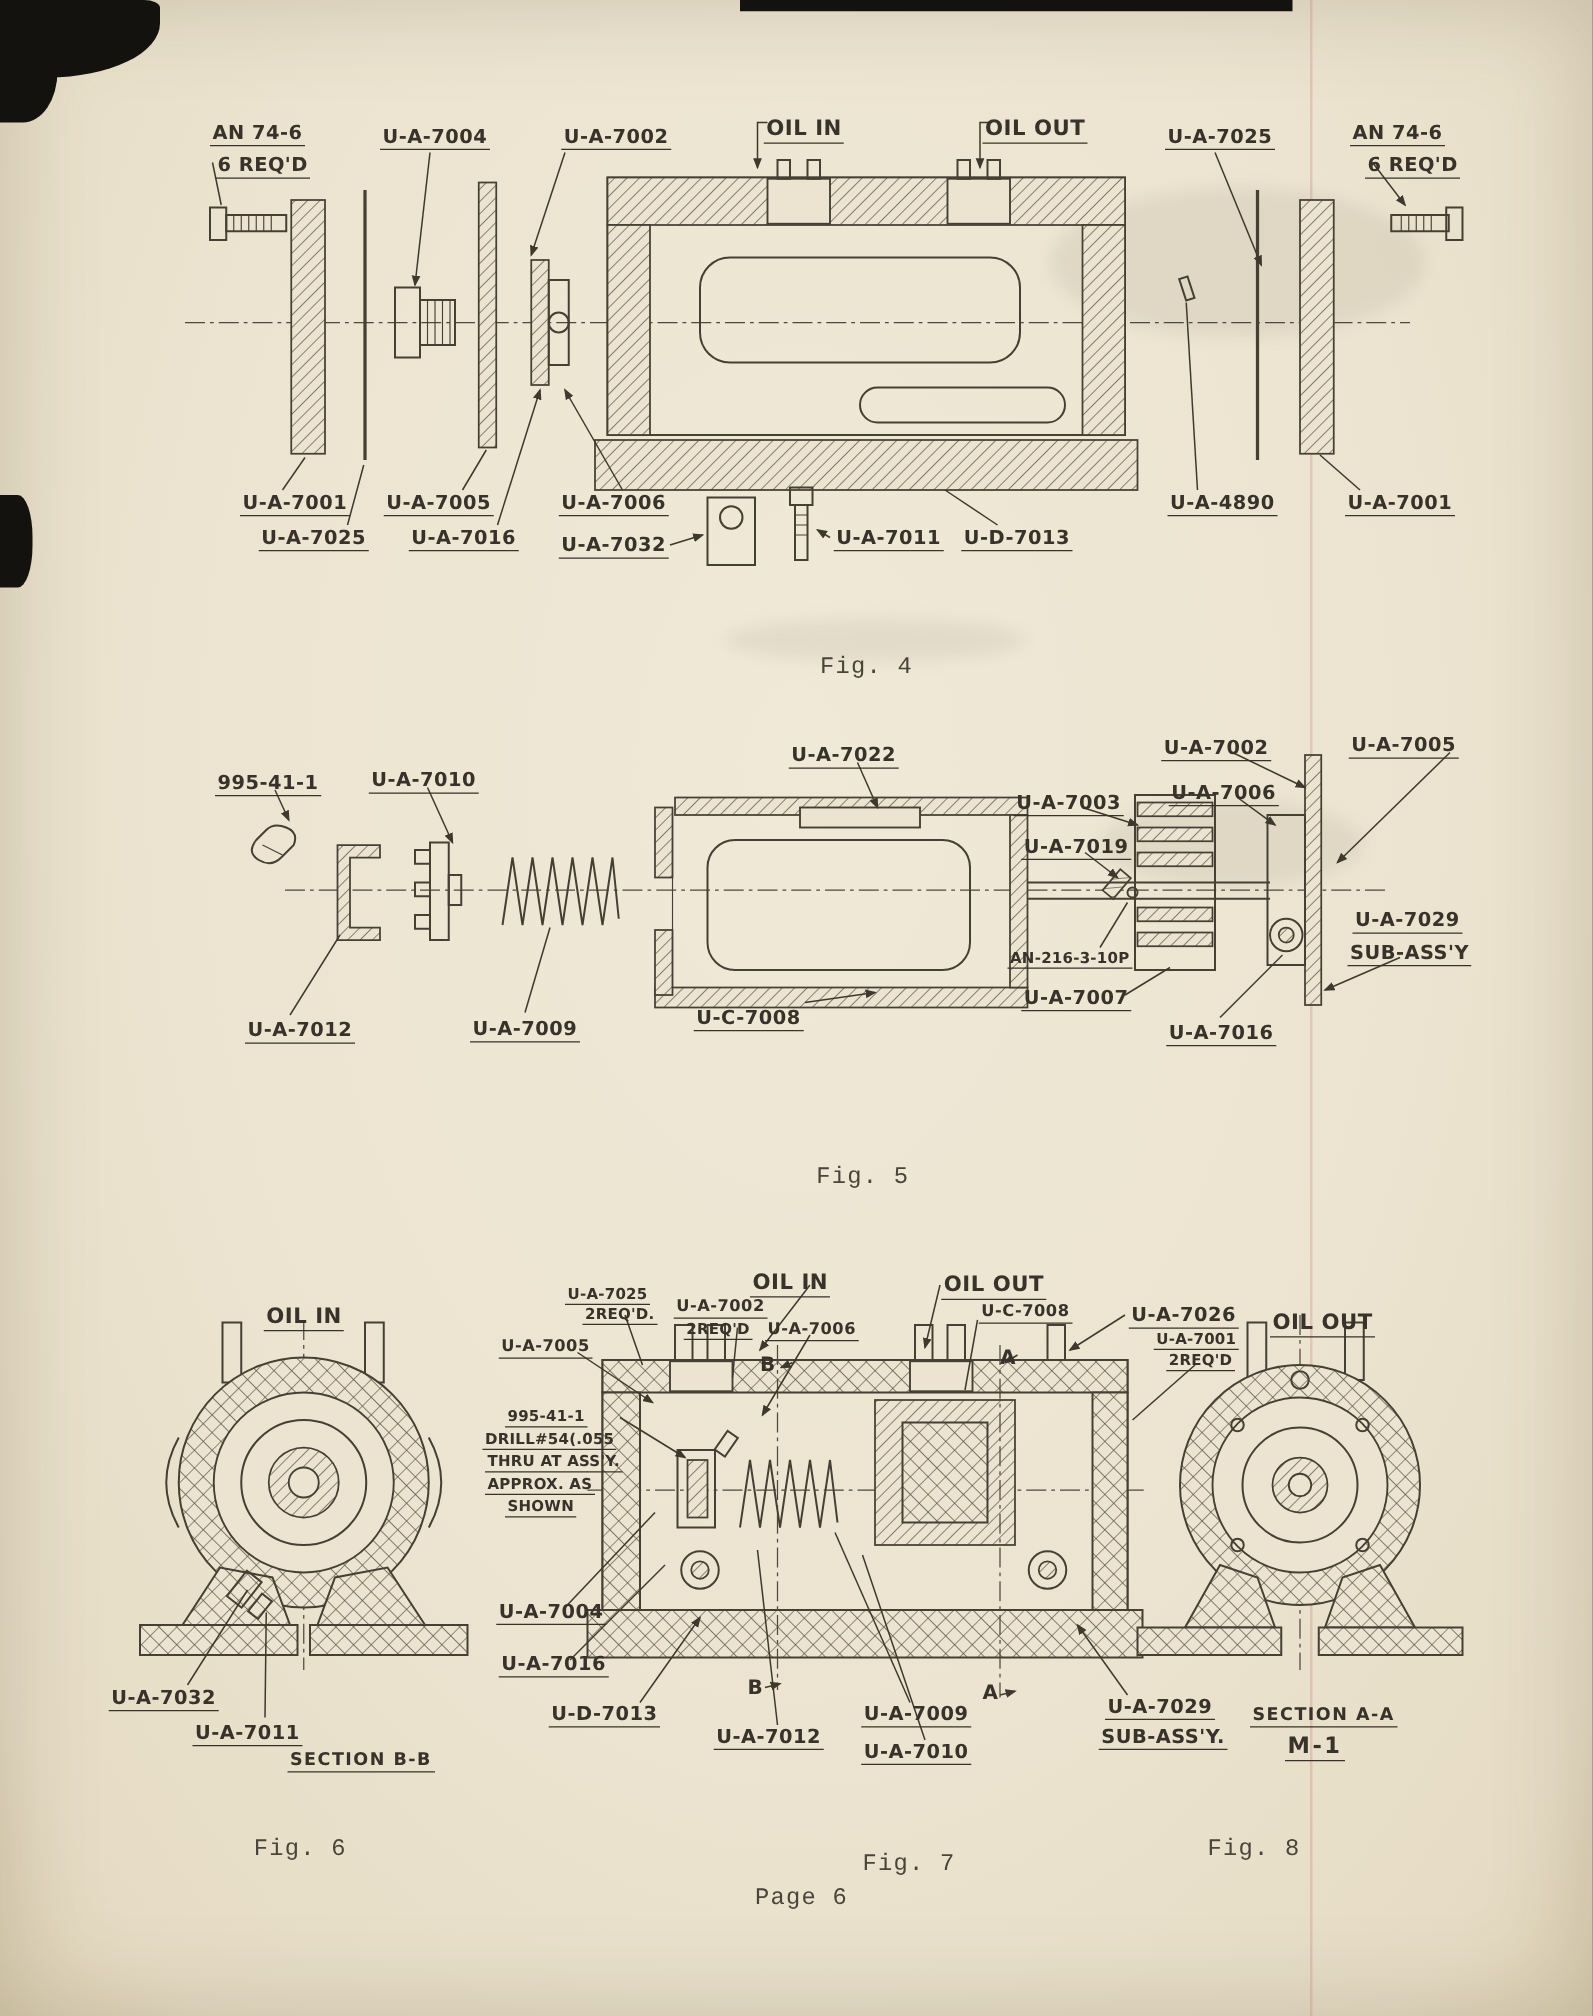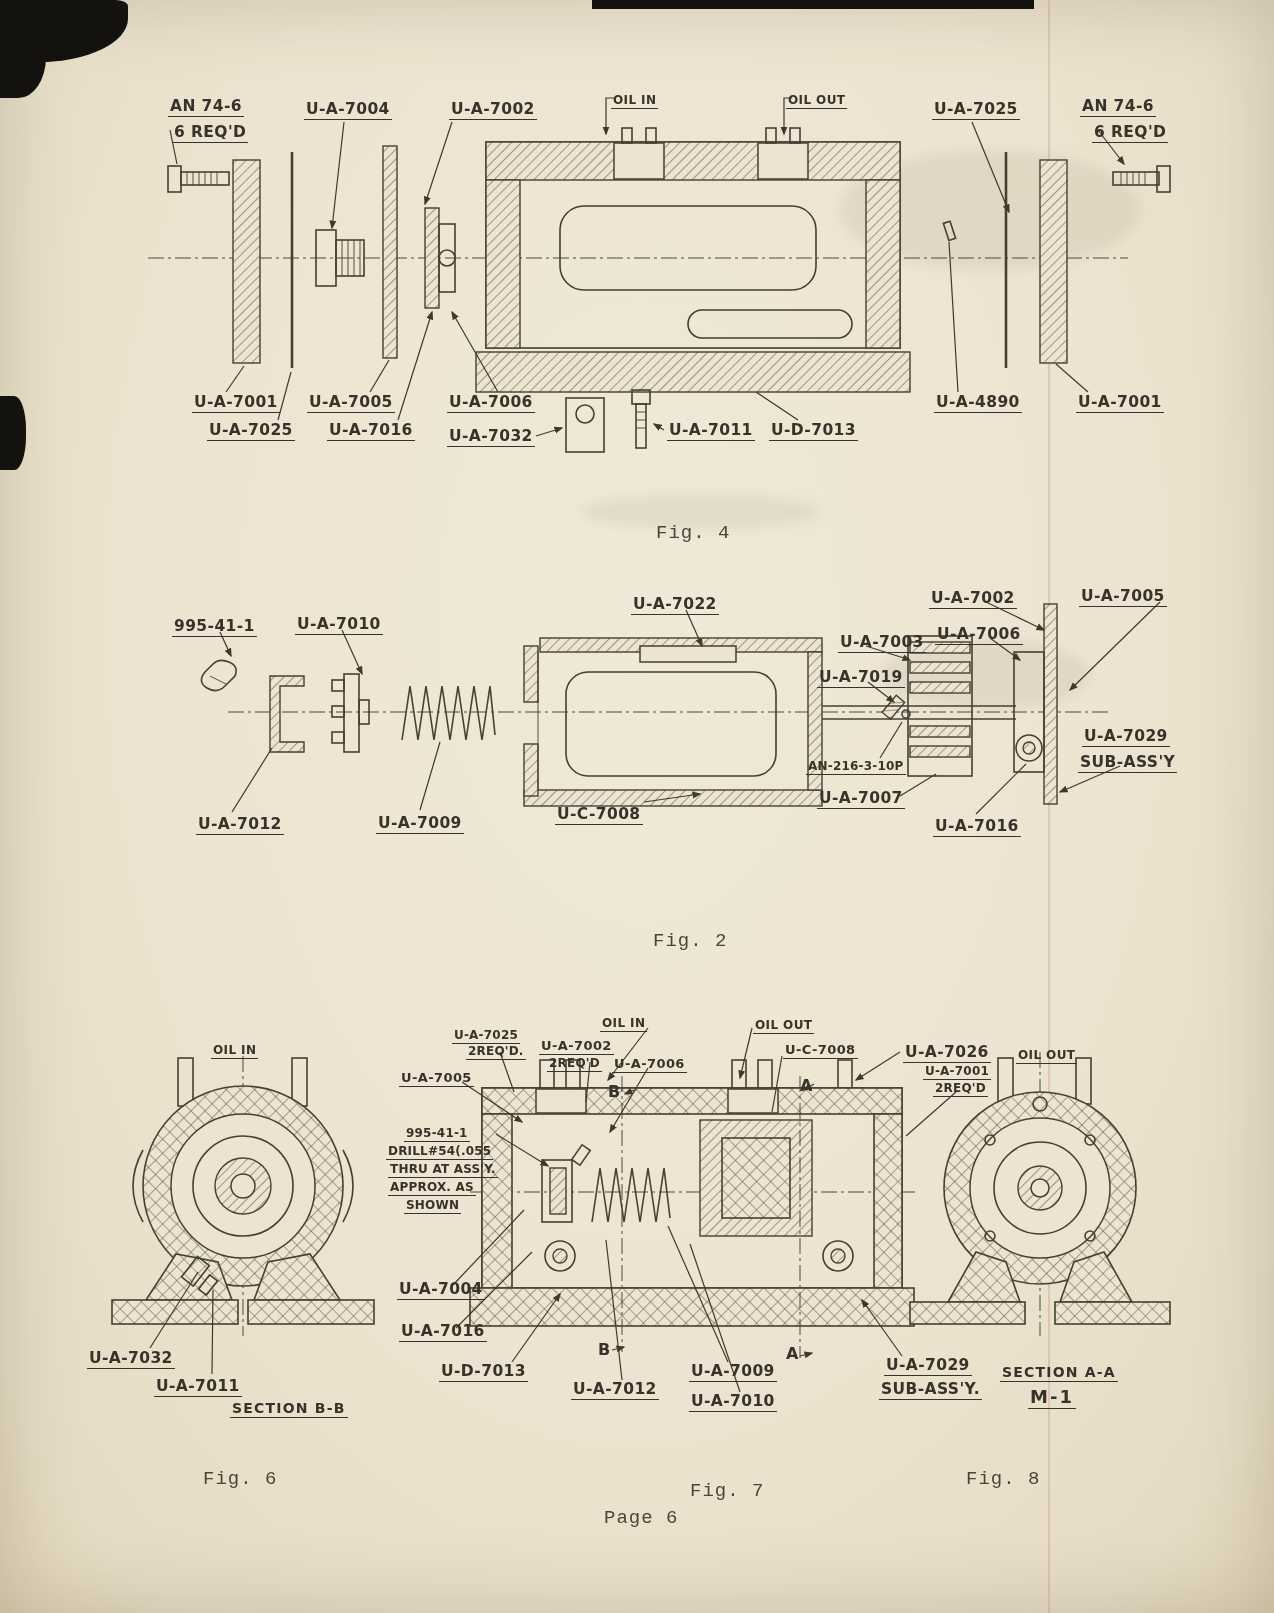--- a/index.html
+++ b/index.html
@@ -16,21 +16,21 @@
   .h {fill:url(#hatch);stroke:#463f33;stroke-width:1.4;}
   .x {fill:url(#xhatch);stroke:#463f33;stroke-width:1.6;}
   .t {fill:none;stroke:#463f33;stroke-width:.9;}
   .ld{fill:none;stroke:#3f382d;stroke-width:1.2;}
   .cl{fill:none;stroke:#504839;stroke-width:1;stroke-dasharray:16 4 3 4;}
   .lbl{
     position:absolute;white-space:nowrap;color:#38322a;
     font:700 15.5px "DejaVu Sans",sans-serif;letter-spacing:.4px;
     border-bottom:1.8px solid #38322a;padding:0 2px 1px 2px;
   }
-  .big{font-size:12px;}
+  .big{font-size:17px;}
   .s13{font-size:13px;border-bottom-width:1.5px;}
   .sm{font-size:12px;border-bottom-width:1.4px;letter-spacing:.2px;}
   .sec{font-size:14px;letter-spacing:1.2px;}
   .m1{font-size:18px;letter-spacing:2px;}
   .mark{border-bottom:none;font-size:16px;}
   .cap{
     position:absolute;white-space:nowrap;color:#4b443a;border-bottom:none;
     font:400 19px "Liberation Mono","DejaVu Sans Mono",monospace;letter-spacing:1px;
   }
   .artifact{position:absolute;background:#14120e;}
@@ -304,34 +304,34 @@
   <div class="lbl" style="left:447px;top:427px">U-A-7032</div>
   <div class="lbl" style="left:667px;top:421px">U-A-7011</div>
   <div class="lbl" style="left:769px;top:421px">U-D-7013</div>
   <div class="lbl" style="left:934px;top:393px">U-A-4890</div>
   <div class="lbl" style="left:1076px;top:393px">U-A-7001</div>
   <div class="cap" style="left:656px;top:522px">Fig. 4</div>
 
   <div class="lbl" style="left:172px;top:617px">995-41-1</div>
   <div class="lbl" style="left:295px;top:615px">U-A-7010</div>
   <div class="lbl" style="left:631px;top:595px">U-A-7022</div>
-  <div class="lbl" style="left:838px;top:633px">U-A-7003</div>
+  <div class="lbl" style="left:811px;top:633px">U-A-7003</div>
   <div class="lbl" style="left:817px;top:668px">U-A-7019</div>
   <div class="lbl" style="left:929px;top:589px">U-A-7002</div>
   <div class="lbl" style="left:935px;top:625px">U-A-7006</div>
   <div class="lbl" style="left:1079px;top:587px">U-A-7005</div>
   <div class="lbl sm" style="left:806px;top:759px">AN-216-3-10P</div>
   <div class="lbl" style="left:1082px;top:727px">U-A-7029</div>
   <div class="lbl" style="left:1078px;top:753px">SUB-ASS'Y</div>
   <div class="lbl" style="left:196px;top:815px">U-A-7012</div>
   <div class="lbl" style="left:376px;top:814px">U-A-7009</div>
   <div class="lbl" style="left:555px;top:805px">U-C-7008</div>
   <div class="lbl" style="left:817px;top:789px">U-A-7007</div>
   <div class="lbl" style="left:933px;top:817px">U-A-7016</div>
-  <div class="cap" style="left:653px;top:930px">Fig. 2</div>
+  <div class="cap" style="left:653px;top:930px">Fig. 5</div>
 
   <div class="lbl big" style="left:211px;top:1043px">OIL IN</div>
   <div class="lbl" style="left:87px;top:1349px">U-A-7032</div>
   <div class="lbl" style="left:154px;top:1377px">U-A-7011</div>
   <div class="lbl sec" style="left:230px;top:1400px">SECTION B-B</div>
   <div class="cap" style="left:203px;top:1468px">Fig. 6</div>
 
   <div class="lbl sm" style="left:452px;top:1028px">U-A-7025</div>
   <div class="lbl sm" style="left:466px;top:1044px">2REQ'D.</div>
   <div class="lbl s13" style="left:399px;top:1070px">U-A-7005</div>

